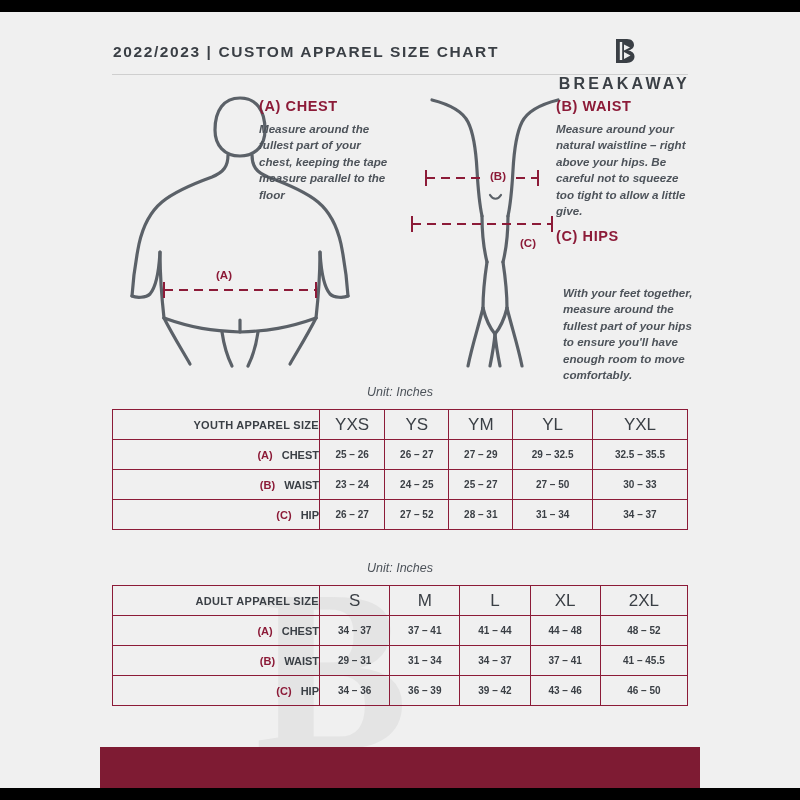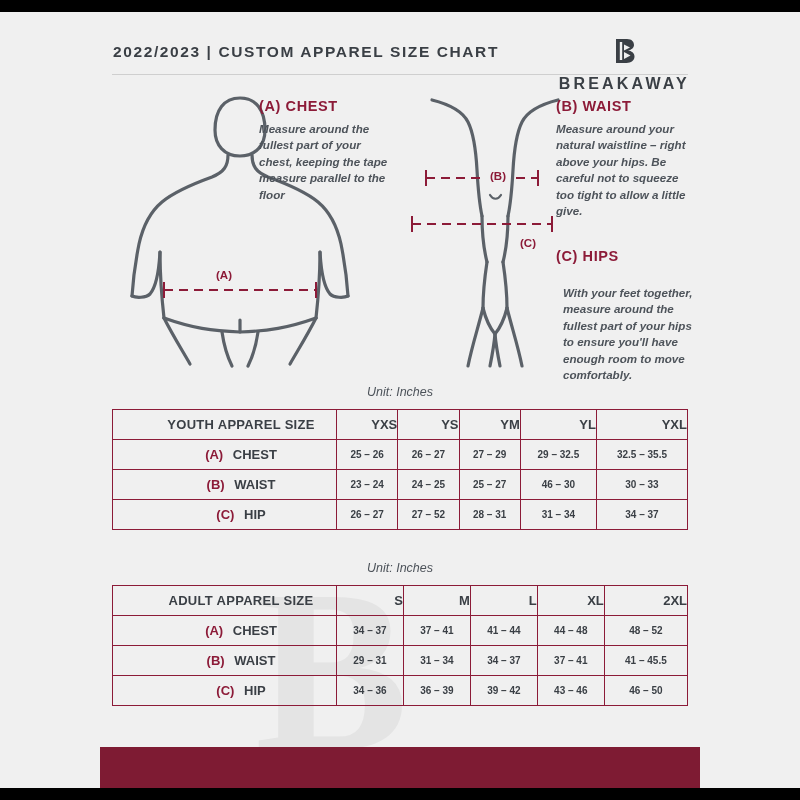--- a/index.html
+++ b/index.html
@@ -139,29 +139,28 @@
   table td, table th {
     border: 1px solid #8c1b38;
     height: 29px;
     font-size: 10px;
     color: #3a3f45;
     text-align: center;
     font-weight: 700;
     padding: 0;
   }
   table th {
-    font-weight: 700;
-    font-size: 13px;
+    font-weight: 400;
+    font-size: 17px;
+  }
+  td.rowhead, th.rowhead {
     text-align: right;
-  }
-  td.rowhead, th.rowhead {
-    text-align: center;
-    padding-left: 33px;
+    padding-left: 16px;
     width: 190px;
-    font-size: 13px;
+    font-size: 11px;
     font-weight: 700;
   }
   th.rowhead { letter-spacing: 0.3px; }
   .lbl { color: #8c1b38; font-weight: 700; }
   .rlabel { color: #3a3f45; font-weight: 700; }
 
   
   .footer-bar {
     position: absolute;
     left: 100px;
@@ -262,21 +261,21 @@
       <div style="position:absolute;left:374px;top:88px;font-size:11.5px;font-weight:700;color:#8c1b38;background:#f0f0f0;padding:0 4px;">(B)</div>
       <div style="position:absolute;left:404px;top:155px;font-size:11.5px;font-weight:700;color:#8c1b38;background:#f0f0f0;padding:0 4px;">(C)</div>
     </div>
 
     <div class="callout-title" style="left:259px; top:86px;">(A) CHEST</div>
     <div class="callout-body" style="left:259px; top:109px; width:132px;">Measure around the fullest part of your chest, keeping the tape measure parallel to the floor</div>
 
     <div class="callout-title" style="left:556px; top:86px;">(B) WAIST</div>
     <div class="callout-body" style="left:556px; top:109px; width:130px;">Measure around your natural waistline – right above your hips. Be careful not to squeeze too tight to allow a little give.</div>
 
-    <div class="callout-title" style="left:556px; top:236px;">(C) HIPS</div>
+    <div class="callout-title" style="left:556px; top:216px;">(C) HIPS</div>
     <div class="callout-body" style="left:563px; top:245px; width:132px;margin-top:28px;">With your feet together, measure around the fullest part of your hips to ensure you'll have enough room to move comfortably.</div>
 
     <div class="tbl-block" style="top:370px;">
       <div class="tbl-unit">Unit: Inches</div>
       <table>
         <thead>
           <tr>
             <th class="rowhead">YOUTH APPAREL SIZE</th>
             <th>YXS</th>
             <th>YS</th>
@@ -298,21 +297,21 @@
             <td>32.5 – 35.5</td>
           </tr>
           <tr>
             <td class="rowhead">
               <span class="lbl" style="margin-right: 6px;">(B)</span>
               <span class="rlabel">WAIST</span>
             </td>
             <td>23 – 24</td>
             <td>24 – 25</td>
             <td>25 – 27</td>
-            <td>46 – 30</td>
+            <td>27 – 50</td>
             <td>30 – 33</td>
           </tr>
           <tr>
             <td class="rowhead">
               <span class="lbl" style="margin-right: 6px;">(C)</span>
               <span class="rlabel">HIP</span>
             </td>
             <td>26 – 27</td>
             <td>27 – 52</td>
             <td>28 – 31</td>

